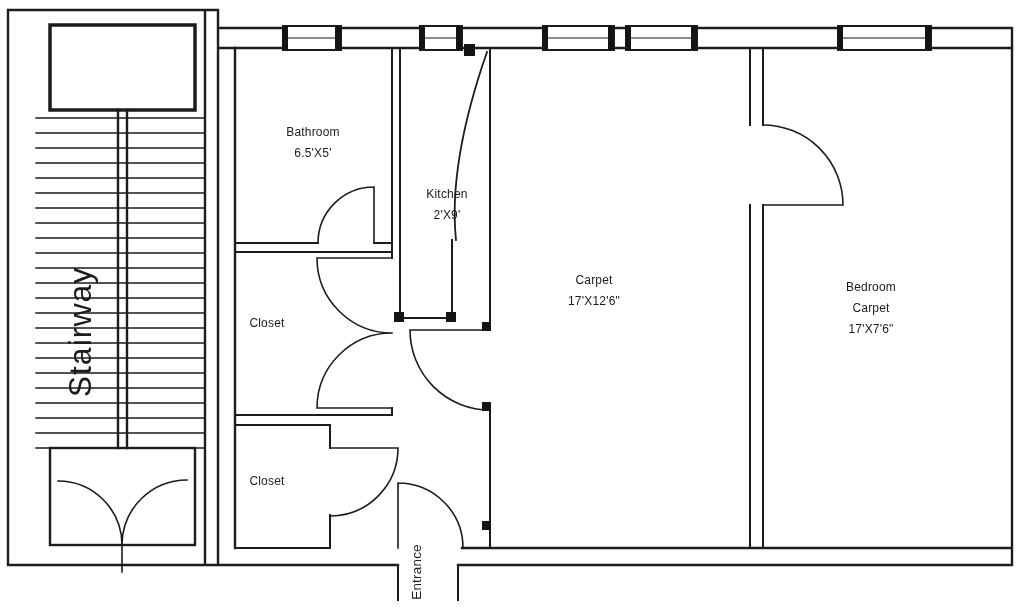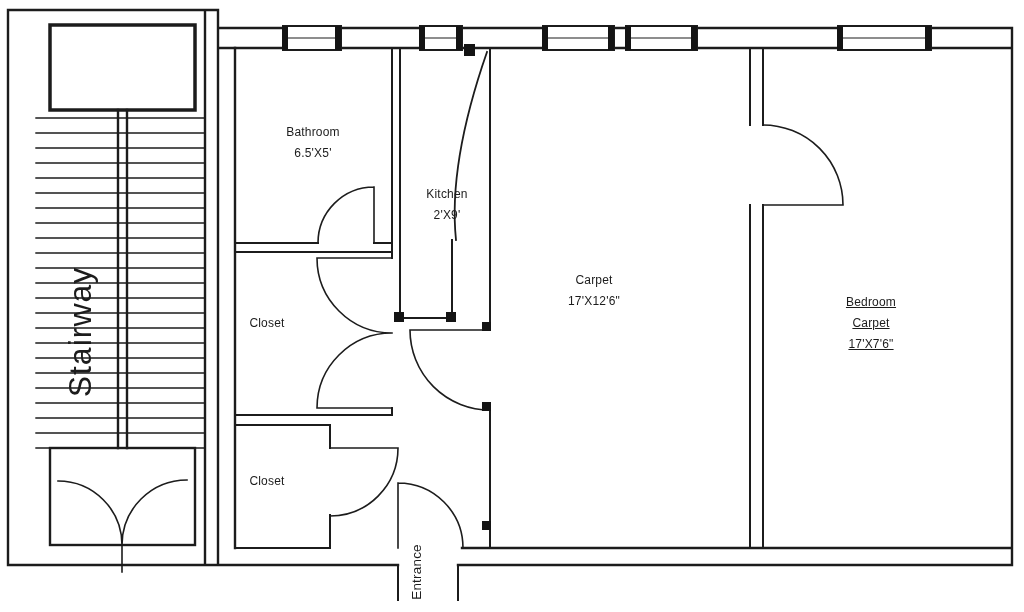--- a/index.html
+++ b/index.html
@@ -23,21 +23,21 @@
     white-space: nowrap;
   }
   .label-stairway {
     left: -20px; top: 310px; width: 200px; height: 44px;
     font-size: 32px; line-height: 44px; letter-spacing: 1px;
     transform: rotate(-90deg);
   }
   .label-bathroom { left: 223px; top: 122px; width: 180px; }
   .label-kitchen  { left: 377px; top: 160px; width: 140px; margin-top: 24px; }
   .label-dl       { left: 504px; top: 270px; width: 180px; }
-  .label-bedroom  { left: 781px; top: 292px; width: 180px; text-decoration: underline; }
+  .label-bedroom  { left: 781px; top: 277px; width: 180px; }
   .label-closet-upper { left: 217px; top: 313px; width: 100px; }
   .label-closet-lower { left: 217px; top: 471px; width: 100px; }
   .label-entrance {
     left: 357px; top: 562px; width: 120px; height: 20px;
     font-size: 13.5px; line-height: 20px;
     transform: rotate(-90deg);
   }
 </style>
 </head>
 <body>

